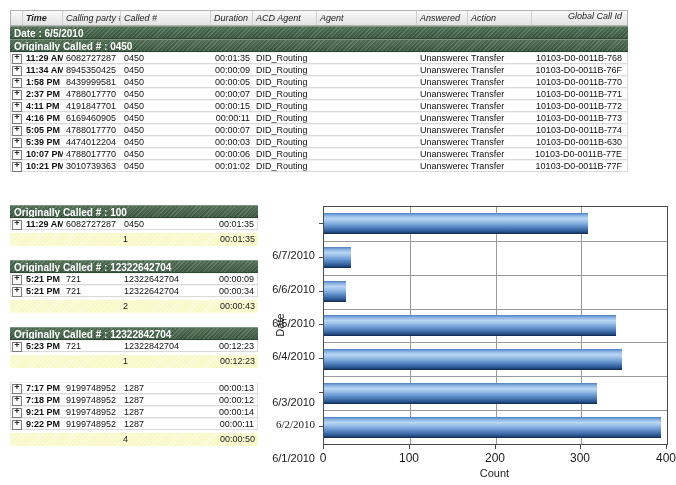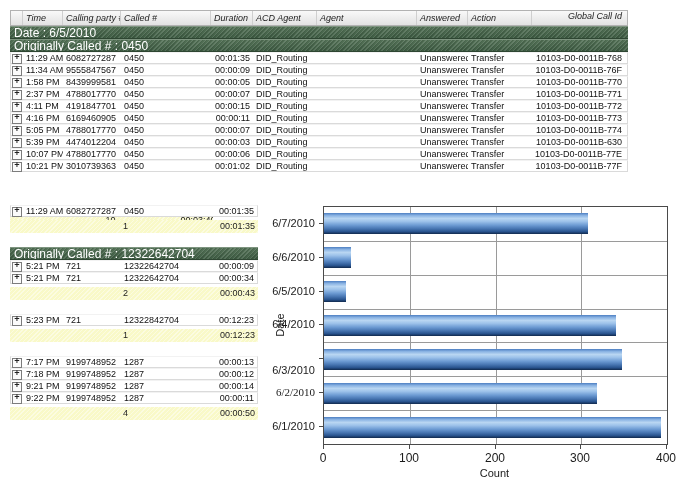--- a/index.html
+++ b/index.html
@@ -7,33 +7,33 @@
         font-family:"Liberation Sans",sans-serif;}
 
   
   .report-table{position:absolute;left:10px;top:10px;width:618px;}
   .hrow{display:flex;height:16px;background:linear-gradient(#f9f9f9,#e2e2e2);
         border:1px solid #b2b2b2;box-sizing:border-box;}
   .hcell{font-style:italic;font-size:9px;color:#222;padding:2px 2px 0 3px;
          border-right:1px solid #cfcfcf;box-sizing:border-box;overflow:hidden;white-space:nowrap;}
   .hrow .hcell:last-child{border-right:none;padding-left:14px;}
 
-  .ghdr{height:13px;line-height:13px;color:#ffffff;font-weight:normal;font-size:12px;
+  .ghdr{height:13px;line-height:13px;color:#ffffff;font-weight:bold;font-size:10px;
         padding-left:4px;box-sizing:border-box;white-space:nowrap;overflow:hidden;
         background:
           repeating-linear-gradient(135deg, rgba(255,255,255,0.12) 0 1px, rgba(0,0,0,0.10) 1px 2px, rgba(255,255,255,0) 2px 3px),
           linear-gradient(#547257,#3e5c43);
         border-top:1px solid #7d947f;border-bottom:1px solid #2e4632;}
 
   .row{display:flex;align-items:center;height:12px;background:#fff;
        border:1px solid #dadada;border-top:1px solid #f2f2f2;box-sizing:border-box;}
   .cell{font-size:9px;line-height:11px;color:#111;padding:0 2px 0 3px;
         white-space:nowrap;overflow:hidden;box-sizing:border-box;}
   .c0{width:12px;padding:0 0 0 1px;}
-  .c1{width:40px;} .c2{width:58px;} .c3{width:90px;}
+  .c1{width:40px;font-weight:bold;} .c2{width:58px;} .c3{width:90px;}
   .c4{width:42px;text-align:right;padding-right:3px;}
   .hrow .c4{text-align:left;}
   .c5{width:64px;} .c6{width:100px;} .c7{width:51px;} .c8{width:64px;}
   .c9{flex:1;text-align:right;padding:0 5px 0 2px;font-size:9px;}
   .grow{flex:1;text-align:right;padding-right:3px;}
 
   .exp{display:inline-block;width:8px;height:8px;border:1px solid #7c7c7c;background:#fbfbfb;
        color:#222;font:bold 9px/7px "Liberation Mono",monospace;text-align:center;cursor:pointer;}
 
   .summary{display:flex;align-items:center;height:13px;margin-top:3px;
@@ -49,21 +49,21 @@
 
   
   .chart{position:absolute;left:270px;top:200px;width:406px;height:285px;}
   .plot{position:absolute;left:53px;top:6px;width:343px;height:237px;
         border:1px solid #4a4a4a;background:#fff;}
   .vgrid{position:absolute;top:0;width:1px;height:100%;background:#9a9a9a;}
   .hgrid{position:absolute;left:0;width:100%;height:1px;background:#9a9a9a;}
   .bar{position:absolute;left:0;height:21px;z-index:2;
        background:linear-gradient(180deg,#4d7fc2 0%,#8ab3e3 12%,#b9d6f2 26%,#9dc2ea 40%,
                   #6d9bd3 58%,#4977b3 74%,#2a5590 88%,#17345f 97%,#102947 100%);}
-  .cat-label{position:absolute;left:0;width:45px;text-align:right;font-size:11px;color:#1a1a1a;line-height:12px;}
+  .cat-label{position:absolute;left:0;width:45px;text-align:right;font-size:11px;color:#1a1a1a;line-height:12px;margin-top:32px;}
   .cat-tick{position:absolute;left:49px;width:5px;height:1px;background:#4a4a4a;}
   .x-tick{position:absolute;top:244px;width:1px;height:5px;background:#4a4a4a;}
   .x-label{position:absolute;top:251px;width:40px;text-align:center;font-size:12px;color:#1a1a1a;}
   .xlabel{position:absolute;left:53px;top:267px;width:343px;text-align:center;font-size:11px;color:#1a1a1a;}
   .ylabel-wrap{position:absolute;left:2px;top:6px;width:16px;height:237px;
                display:flex;align-items:center;justify-content:center;}
   .ylabel-wrap span{transform:rotate(-90deg);font-size:11px;color:#1a1a1a;white-space:nowrap;}
 </style>
 </head>
 <body>
@@ -94,21 +94,21 @@
           <div class="cell c4">00:01:35</div>
           <div class="cell c5">DID_Routing</div>
           <div class="cell c6"></div>
           <div class="cell c7">Unanswered</div>
           <div class="cell c8">Transfer</div>
           <div class="cell c9">10103-D0-0011B-768</div>
         </div>
         <div class="row">
           <div class="cell c0"><span class="exp">+</span></div>
           <div class="cell c1">11:34 AM</div>
-          <div class="cell c2">9555847567</div>
+          <div class="cell c2">8945350425</div>
           <div class="cell c3">0450</div>
           <div class="cell c4">00:00:09</div>
           <div class="cell c5">DID_Routing</div>
           <div class="cell c6"></div>
           <div class="cell c7">Unanswered</div>
           <div class="cell c8">Transfer</div>
           <div class="cell c9">10103-D0-0011B-76F</div>
         </div>
         <div class="row">
           <div class="cell c0"><span class="exp">+</span></div>
@@ -211,20 +211,21 @@
           <div class="cell c1"></div>
           <div class="cell c2"></div>
           <div class="cell c3">10</div>
           <div class="cell c4">00:03:40</div>
         </div>
       </div>
   </div>
 
   <div class="subgroups">
       <div class="subgroup">
+        <div class="ghdr">Originally Called # : 100</div>
         <div class="row">
           <div class="cell c0"><span class="exp">+</span></div>
           <div class="cell c1">11:29 AM</div>
           <div class="cell c2">6082727287</div>
           <div class="cell c3">0450</div>
           <div class="cell grow">00:01:35</div>
         </div>
         <div class="summary">
           <div class="cell c0"></div>
           <div class="cell c1"></div>
@@ -251,20 +252,21 @@
         </div>
         <div class="summary">
           <div class="cell c0"></div>
           <div class="cell c1"></div>
           <div class="cell c2"></div>
           <div class="cell c3">2</div>
           <div class="cell grow">00:00:43</div>
         </div>
       </div>
       <div class="subgroup">
+        <div class="ghdr">Originally Called # : 12322842704</div>
         <div class="row">
           <div class="cell c0"><span class="exp">+</span></div>
           <div class="cell c1">5:23 PM</div>
           <div class="cell c2">721</div>
           <div class="cell c3">12322842704</div>
           <div class="cell grow">00:12:23</div>
         </div>
         <div class="summary">
           <div class="cell c0"></div>
           <div class="cell c1"></div>

